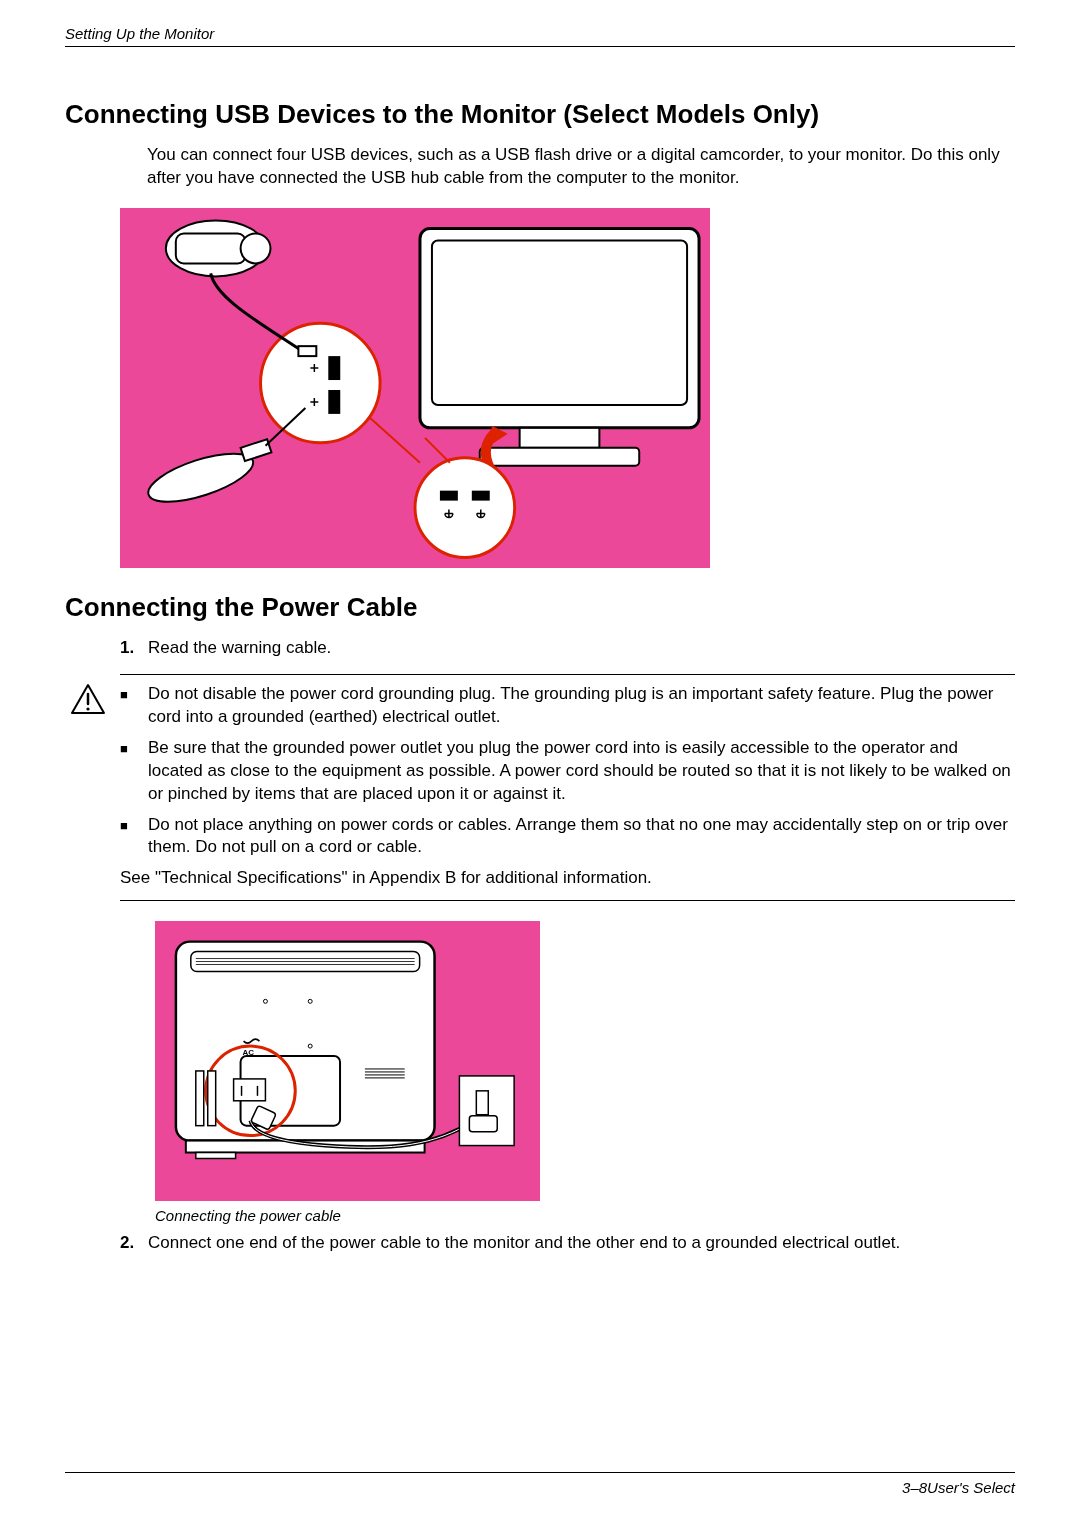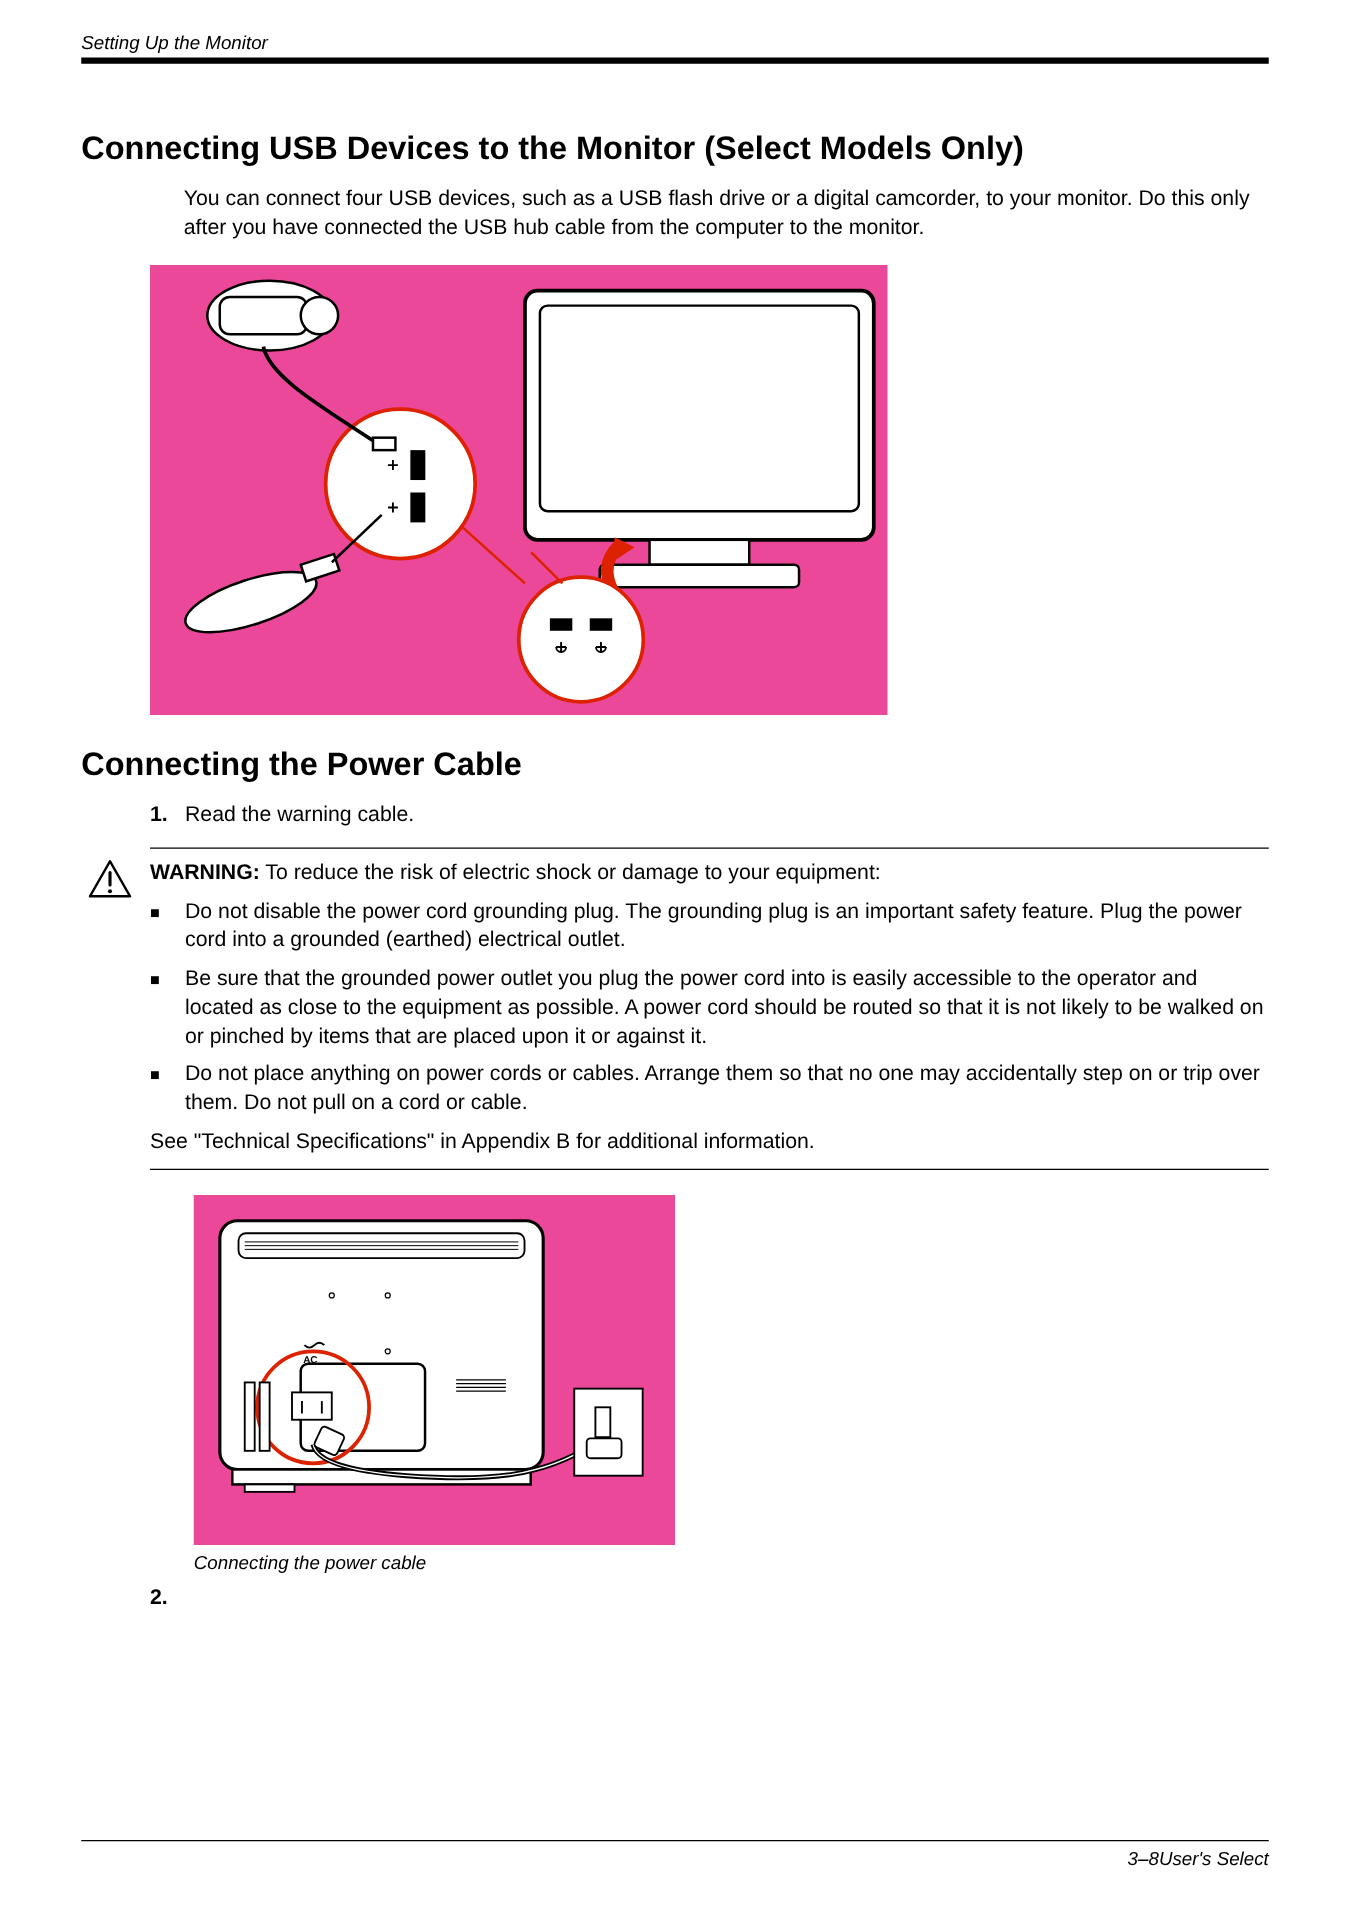--- a/index.html
+++ b/index.html
@@ -7,21 +7,21 @@
       font-family: Arial, Helvetica, sans-serif;
       font-size: 17px;
       width: 1080px;
       height: 1524px;
       background: #fff;
       color: #000;
       position: relative;
       padding: 24px 65px 30px 65px;
     }
     .header-line {
-      border-bottom: 5px solid #000000;
+      border-bottom: 1px solid #000000;
       padding-bottom: 2px;
       margin-bottom: 52px;
     }
     .header-text {
       font-style: italic;
       font-size: 15px;
     }
     h2 {
       font-size: 26px;
       font-weight: bold;
@@ -166,23 +166,20 @@
 </div>
 
 <div class="warning-box">
   <span class="warning-icon">
     <svg width="36" height="32" viewBox="0 0 36 32">
       <polygon points="18,2 34,30 2,30" fill="none" stroke="#000" stroke-width="2" stroke-linejoin="round"></polygon>
       <line x1="18" y1="11" x2="18" y2="21" stroke="#000" stroke-width="2.5" stroke-linecap="round"></line>
       <circle cx="18" cy="26" r="1.6" fill="#000"></circle>
     </svg>
   </span>
-  <p class="warning-intro">
-    <span class="warning-heading">WARNING:</span><span> To reduce the risk of electric shock or damage to your equipment:</span>
-  </p>
   <ul class="bullet-list">
     <li class="bullet-item">
       <span class="bullet-mark">■</span>
       <span>Do not disable the power cord grounding plug. The grounding plug is an important safety feature. Plug the power cord into a grounded (earthed) electrical outlet.</span>
     </li>
     <li class="bullet-item">
       <span class="bullet-mark">■</span>
       <span>Be sure that the grounded power outlet you plug the power cord into is easily accessible to the operator and located as close to the equipment as possible. A power cord should be routed so that it is not likely to be walked on or pinched by items that are placed upon it or against it.</span>
     </li>
     <li class="bullet-item">
@@ -237,18 +234,19 @@
     <rect x="305" y="155" width="55" height="70" fill="#fff" stroke="#000" stroke-width="1.5"></rect>
     <rect x="322" y="170" width="12" height="24" fill="#fff" stroke="#000" stroke-width="1.5"></rect>
     <rect x="315" y="195" width="28" height="16" rx="3" fill="#fff" stroke="#000" stroke-width="1.5"></rect>
   </svg>
 </div>
 
 <p class="caption">Connecting the power cable</p>
 
 <div class="ol-item">
   <span class="ol-num">2.</span>
+  <span>Connect one end of the power cable to the monitor and the other end to a grounded electrical outlet.</span>
 </div>
 
 <div class="footer">
   <span>3–8</span>
   <span>User's Select</span>
 </div>
 
 </body></html>

